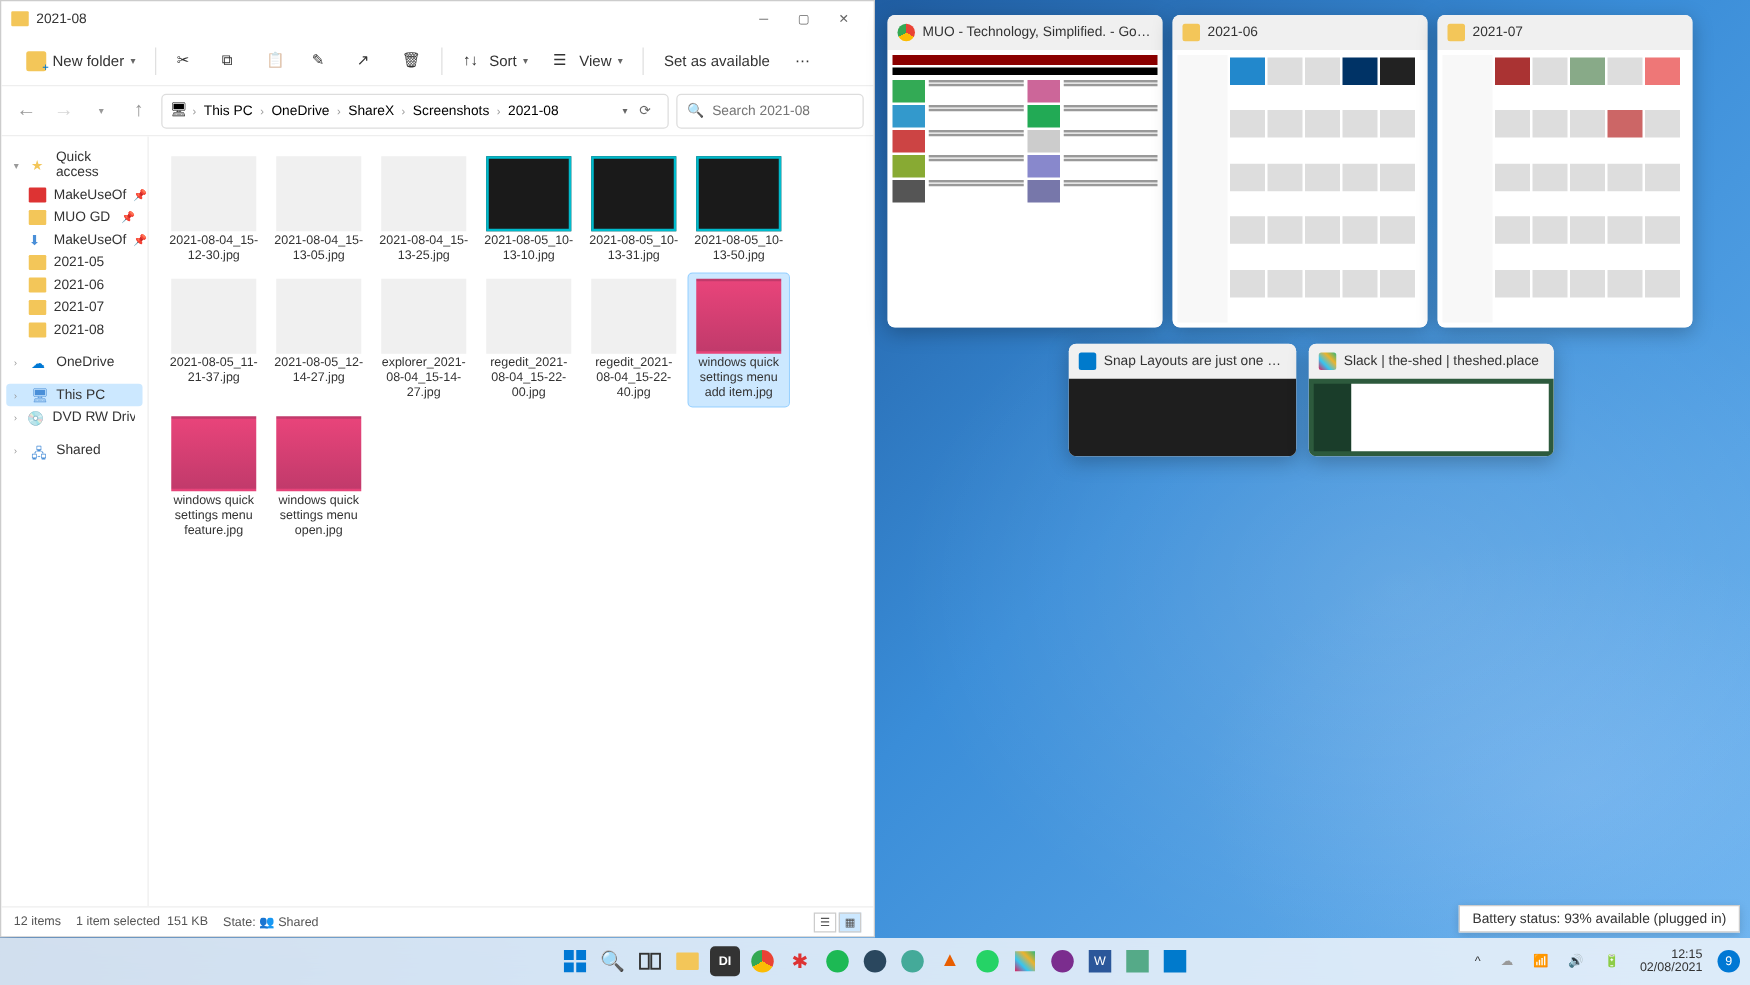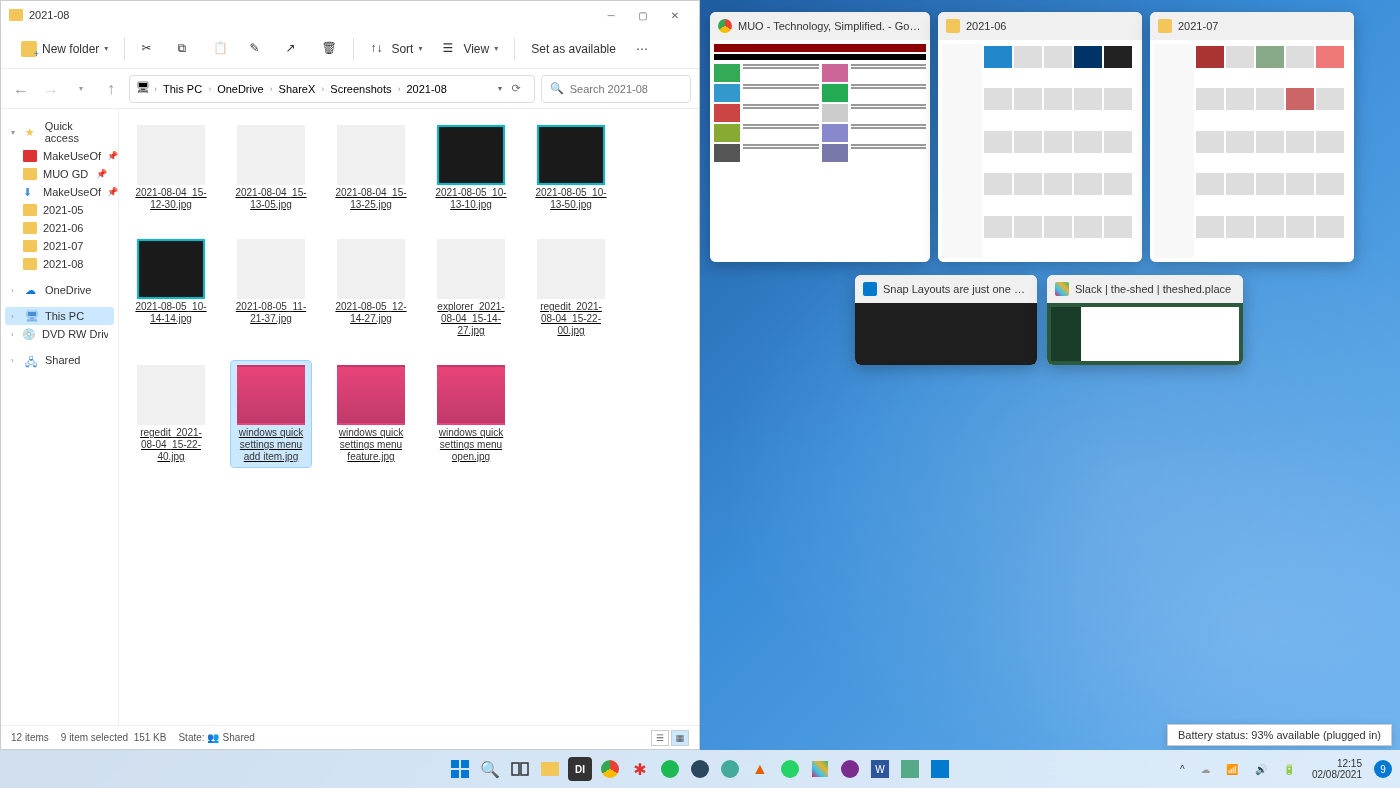--- a/index.html
+++ b/index.html
@@ -44,21 +44,21 @@
 .side-ico.star { color: #f3c659; }
 .side-ico.cloud { color: #0078d4; }
 .side-ico.pc { color: #4a8fd8; }
 .side-ico.net { color: #4a8fd8; }
 .side-ico.disc { color: #888; }
 .side-ico.dl { color: #4a8fd8; }
 .side-chev { font-size: 8px; color: #999; width: 8px; }
 .pin { font-size: 9px; color: #888; margin-left: auto; }
 
 .content { flex: 1; padding: 12px; overflow-y: auto; }
-.grid { display: flex; flex-wrap: wrap; gap: 20px; text-decoration: underline; }
+.grid { display: flex; flex-wrap: wrap; gap: 4px; }
 .file { width: 80px; display: flex; flex-direction: column; align-items: center; padding: 4px 2px; cursor: pointer; border-radius: 3px; }
 .file.sel { background: #cce8ff; outline: 1px solid #99d1ff; }
 .thumb { width: 68px; height: 60px; background: #333; border: 2px solid #0bc; display: flex; align-items: center; justify-content: center; font-size: 8px; color: #666; margin-bottom: 2px; }
 .thumb.light { background: #f0f0f0; border-color: transparent; }
 .thumb.pink { background: linear-gradient(#e8447a, #c13a6b); border-color: transparent; }
 .thumb.dark { background: #1a1a1a; border-color: #0bc; }
 .fname { font-size: 10px; text-align: center; color: #333; line-height: 1.2; word-break: break-word; }
 
 .statusbar { height: 24px; border-top: 1px solid #eee; display: flex; align-items: center; padding: 0 10px; font-size: 10px; color: #555; gap: 12px; }
 .statusbar .state-ico { color: #2a8; }
@@ -263,25 +263,25 @@
           <div class="file">
             <div class="thumb light"></div>
             <div class="fname">2021-08-04_15-13-25.jpg</div>
           </div>
           <div class="file">
             <div class="thumb dark"></div>
             <div class="fname">2021-08-05_10-13-10.jpg</div>
           </div>
           <div class="file">
             <div class="thumb dark"></div>
+            <div class="fname">2021-08-05_10-13-31.jpg</div>
+          </div>
+          <div class="file">
+            <div class="thumb dark"></div>
             <div class="fname">2021-08-05_10-13-50.jpg</div>
-          </div>
-          <div class="file">
-            <div class="thumb dark"></div>
-            <div class="fname">2021-08-05_10-14-14.jpg</div>
           </div>
           <div class="file">
             <div class="thumb light"></div>
             <div class="fname">2021-08-05_11-21-37.jpg</div>
           </div>
           <div class="file">
             <div class="thumb light"></div>
             <div class="fname">2021-08-05_12-14-27.jpg</div>
           </div>
           <div class="file">
@@ -308,21 +308,21 @@
             <div class="thumb pink"></div>
             <div class="fname">windows quick settings menu open.jpg</div>
           </div>
         </div>
     </div>
   </div>
 
   <div class="statusbar">
     <span>12 items</span>
     <span>
-      <span>9 item selected</span>&nbsp;&nbsp;<span>151 KB</span>
+      <span>1 item selected</span>&nbsp;&nbsp;<span>151 KB</span>
     </span>
     <span>
       <span>State:</span>
       <span class="state-ico">👥</span>
       <span>Shared</span>
     </span>
     <div class="view-toggle">
       <div class="view-btn">☰</div>
       <div class="view-btn active">▦</div>
     </div>

